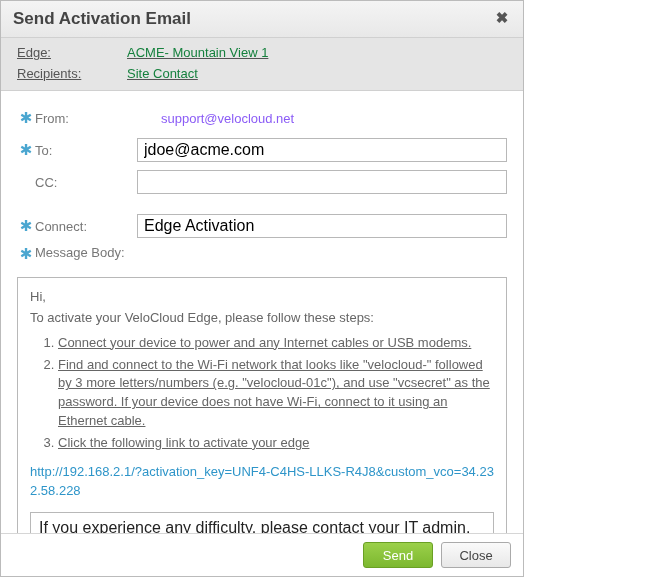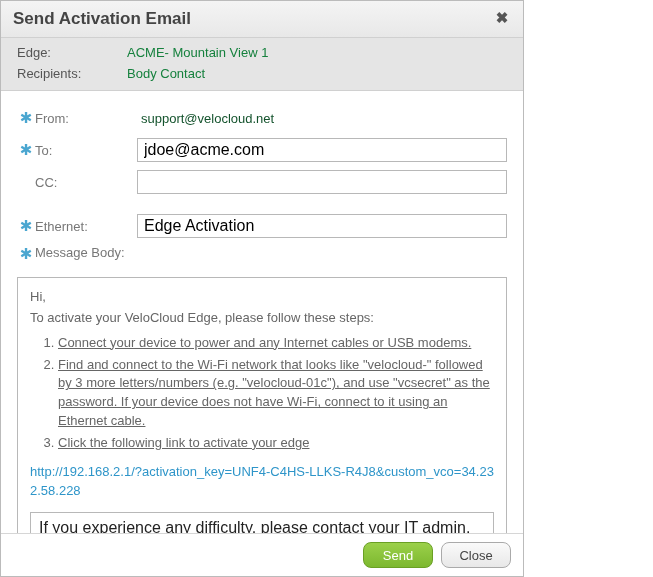--- a/index.html
+++ b/index.html
@@ -43,20 +43,21 @@
   }
   .meta-bar {
     background: #e5e5e5;
     border-bottom: 1px solid #d0d0d0;
     padding: 4px 0 6px 0;
   }
   .meta-row {
     display: flex;
     padding: 3px 16px;
     color: #555;
+    text-decoration: underline;
   }
   .meta-label {
     width: 110px;
   }
   .meta-value {
     color: #15803d;
   }
   .body-scroll {
     flex: 1 1 auto;
     overflow-y: scroll;
@@ -72,22 +73,23 @@
     width: 18px;
     color: #4aa6d0;
     font-size: 15px;
     text-align: center;
   }
   .form-label {
     width: 102px;
     color: #777;
   }
   .form-value-static {
-    color: #14532d;
+    color: #8b5cf6;
     padding-left: 4px;
+    margin-left: 20px;
   }
   .text-input {
     flex: 1 1 auto;
     height: 24px;
     border: 1px solid #b8b8b8;
     padding: 2px 6px;
     font-size: 16px;
     font-family: inherit;
   }
   .msg-body-label {
@@ -133,21 +135,21 @@
     background: #fff;
     padding: 8px 12px;
     display: flex;
     justify-content: flex-end;
     gap: 8px;
   }
   .btn {
     min-width: 70px;
     height: 26px;
     border: 1px solid #aaa;
-    border-radius: 8px;
+    border-radius: 3px;
     font-size: 13px;
     cursor: pointer;
     font-family: inherit;
   }
   .btn-send {
     background: linear-gradient(#9bd04a, #7cb82f);
     border-color: #6aa024;
     color: #fff;
     font-weight: 500;
   }
@@ -173,21 +175,21 @@
     <span class="dialog-close">✖</span>
   </div>
 
   <div class="meta-bar">
     <div class="meta-row">
       <span class="meta-label">Edge:</span>
       <span class="meta-value">ACME- Mountain View 1</span>
     </div>
     <div class="meta-row">
       <span class="meta-label">Recipients:</span>
-      <span class="meta-value">Body Contact</span>
+      <span class="meta-value">Site Contact</span>
     </div>
   </div>
 
   <div class="body-scroll">
 
     <div class="form-row">
       <span class="req-mark">✱</span>
       <span class="form-label">From:</span>
       <span class="form-value-static">support@velocloud.net</span>
     </div>
@@ -201,21 +203,21 @@
     <div class="form-row">
       <span class="req-mark"></span>
       <span class="form-label">CC:</span>
       <input type="text" class="text-input" value="" style="">
     </div>
 
     <div style="height:6px"></div>
 
     <div class="form-row">
       <span class="req-mark">✱</span>
-      <span class="form-label">Ethernet:</span>
+      <span class="form-label">Connect:</span>
       <input type="text" class="text-input" value="Edge Activation" style="">
     </div>
 
     <div class="form-row" style="align-items:flex-start">
       <span class="req-mark">✱</span>
       <span class="form-label msg-body-label">Message Body:</span>
     </div>
 
     <div class="message-box">
       <div>Hi,</div>

